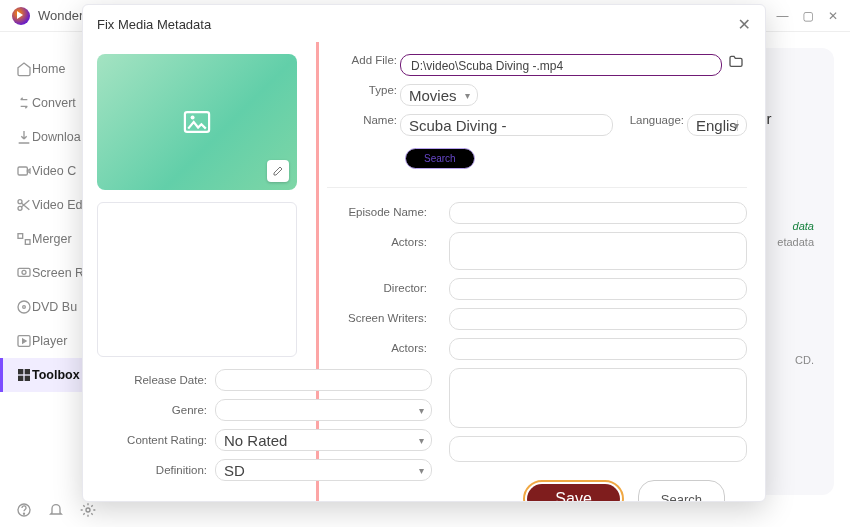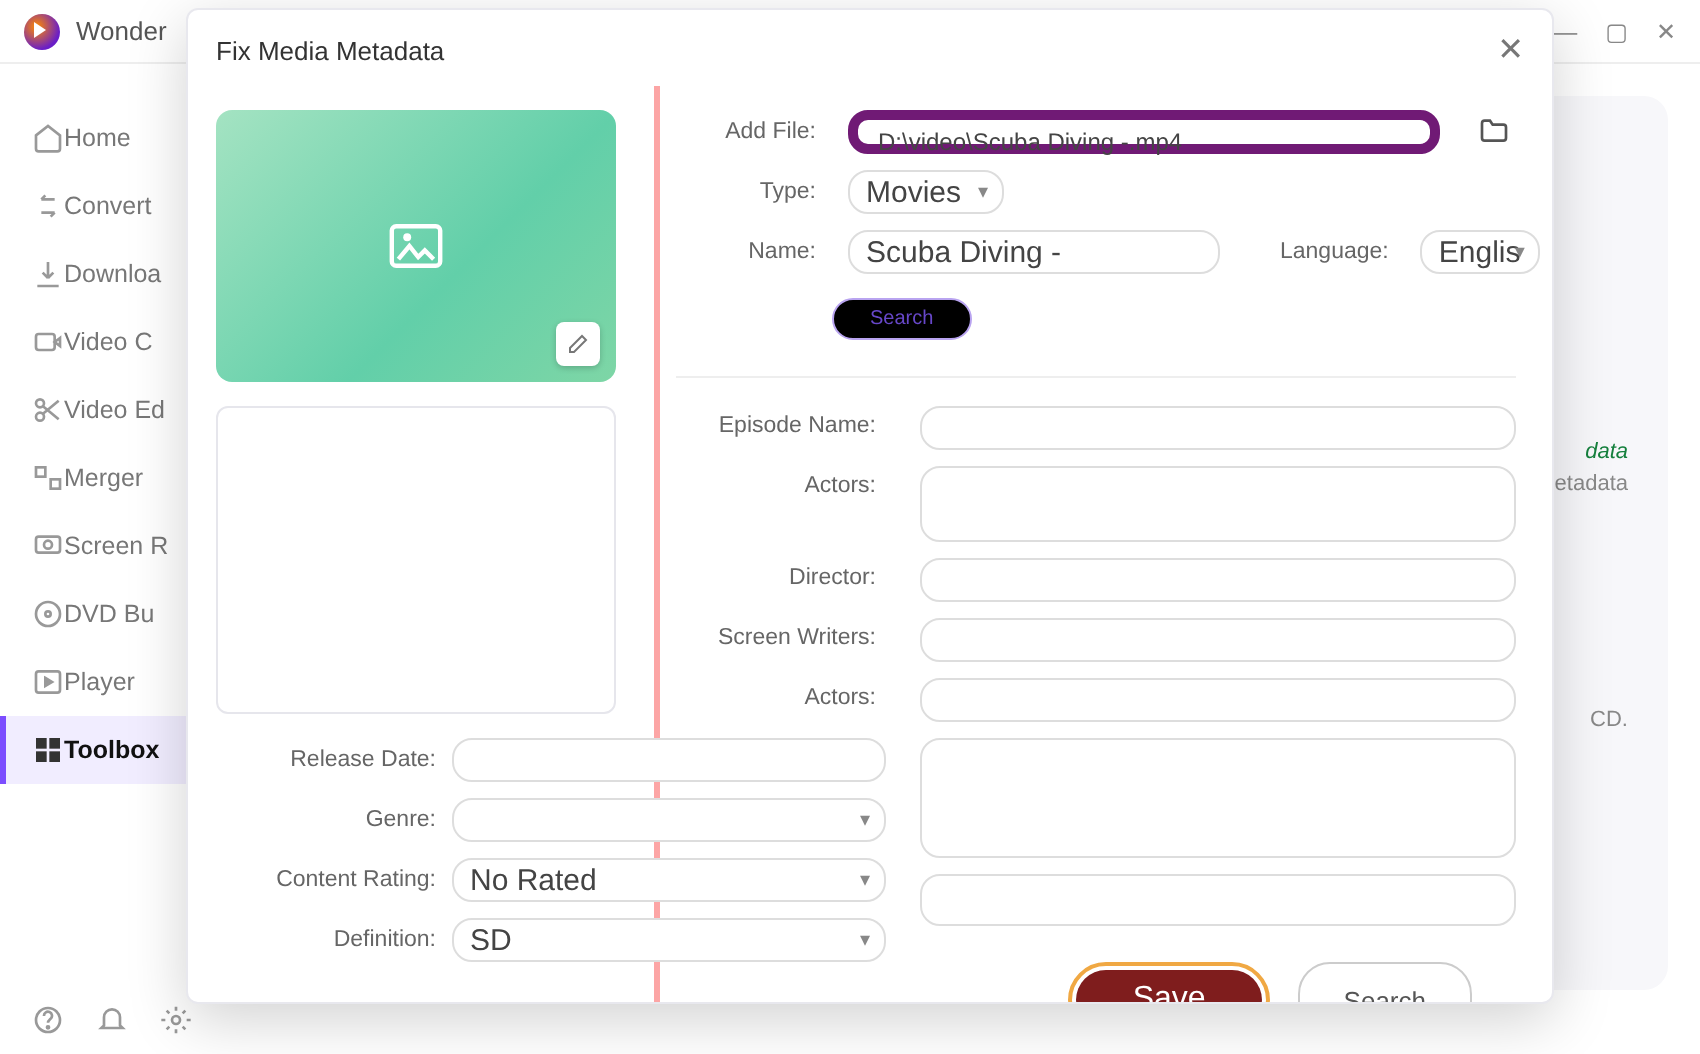--- a/index.html
+++ b/index.html
@@ -16,40 +16,40 @@
 .sidebar-item { display: flex; align-items: center; padding: 9px 16px; color: #777; font-size: 12.5px; }
 .sidebar-item .icon { width: 16px; height: 16px; display:inline-flex; align-items:center; justify-content:center;}
 .sidebar-item.active { background: #f1edff; color: #111; font-weight: 600; border-left: 3px solid #7c4dff; padding-left:13px;}
 .content-area { flex:1; background:#f7f7fa; border-radius:12px; margin:16px 16px 0 0; position:relative; }
 .peek-card { position:absolute; right:20px; top:60px; width:60px; color:#555; font-size:13px; }
 
 .bottombar { height:32px; display:flex; align-items:center; padding:0 16px; gap:16px; color:#888;}
 .bottombar .spacer{flex:1;}
 
 
-.modal { position:absolute; left:93px; top:4px; width:684px; height:498px; background:#fff; border-radius:6px; box-shadow: 0 8px 30px rgba(0,0,0,.18); display:flex; flex-direction:column; border:1px solid #e8e8ee;}
+.modal { position:absolute; left:82px; top:4px; width:684px; height:498px; background:#fff; border-radius:6px; box-shadow: 0 8px 30px rgba(0,0,0,.18); display:flex; flex-direction:column; border:1px solid #e8e8ee;}
 .modal-header { display:flex; align-items:center; padding:10px 14px 8px; }
 .modal-title { font-size:13px; color:#333; }
 .modal-close { margin-left:auto; color:#777; font-size:16px; cursor:default; }
 .modal-body { flex:1; display:flex; overflow:hidden; }
 .left-panel { width:236px; border-right:3px solid #fca5a5; padding:12px 14px; display:flex; flex-direction:column; gap:12px;}
 .cover { width:200px; height:148px; border-radius:8px; background:linear-gradient(135deg,#a4e3c2,#62cfa9 60%,#7ed6a6); position:relative; display:flex; align-items:center; justify-content:center;}
 .cover .edit-badge { position:absolute; right:8px; bottom:8px; width:22px; height:22px; background:#fff; border-radius:4px; display:flex; align-items:center; justify-content:center; box-shadow:0 1px 3px rgba(0,0,0,.2);}
 .thumblist { width:200px; height:168px; border:1px solid #e6e6ec; border-radius:6px; background:#fff; }
 .form-row { display:flex; align-items:center; gap:8px; margin-bottom:8px;}
 .form-row label { flex:0 0 84px; text-align:right; font-size:11.5px; color:#666; }
 .left-panel .form-row label { flex:0 0 110px; }
 .select, .input, textarea.input { flex:1; border:1px solid #ddd; border-radius:10px; padding:4px 8px; font-size:15px; height:22px; background:#fff; color:#444; font-family:inherit;}
 .select-caret { position:absolute; right:8px; top:50%; transform:translateY(-50%); color:#888; font-size:10px; pointer-events:none;}
 .select-wrap { position:relative; display:inline-block; }
 .select-wrap .select-caret{ right:8px;}
 .right-panel { flex:1; padding:12px 18px 12px 8px; overflow:auto; }
-.top-row { display:flex; align-items:center; gap:16px; margin-bottom:8px;}
+.top-row { display:flex; align-items:flex-start; gap:3px; margin-bottom:8px;}
 .top-row label { flex:0 0 70px; text-align:right; font-size:11.5px; color:#666;}
-.file-path { flex:1; border:5px solid #701a75; border-radius:10px; padding:4px 10px; font-size:12px; height:22px; color:#444;}
+.file-path { flex:1; border:1px solid #701a75; border-radius:10px; padding:4px 10px; font-size:12px; height:22px; color:#444;}
 .folder-btn { width:22px; text-align:center; color:#444;}
 .type-select { width:78px; }
 .name-input { width:186px;}
 .lang-label { font-size:11.5px; color:#666; margin-left:14px;}
 .lang-select { width:60px;}
 .search-btn { border:1px solid #b9a4f0; background:#000000; color:#6747c9; border-radius:12px; padding:4px 18px; font-size:10px; margin-left:78px; margin-top:4px; margin-bottom:10px; display:inline-block;}
 hr.sep { border:none; border-top:1px solid #eee; margin:8px 0 14px;}
 .field-row { display:flex; align-items:flex-start; gap:22px; margin-bottom:8px;justify-content:flex-end;}
 .field-row label { flex:0 0 100px; text-align:right; font-size:11.5px; color:#666; padding-top:4px;}
 .field-input { flex:1; border:1px solid #ddd; border-radius:10px; padding:4px 10px; font-size:12px; min-height:22px; background:#fff;}

